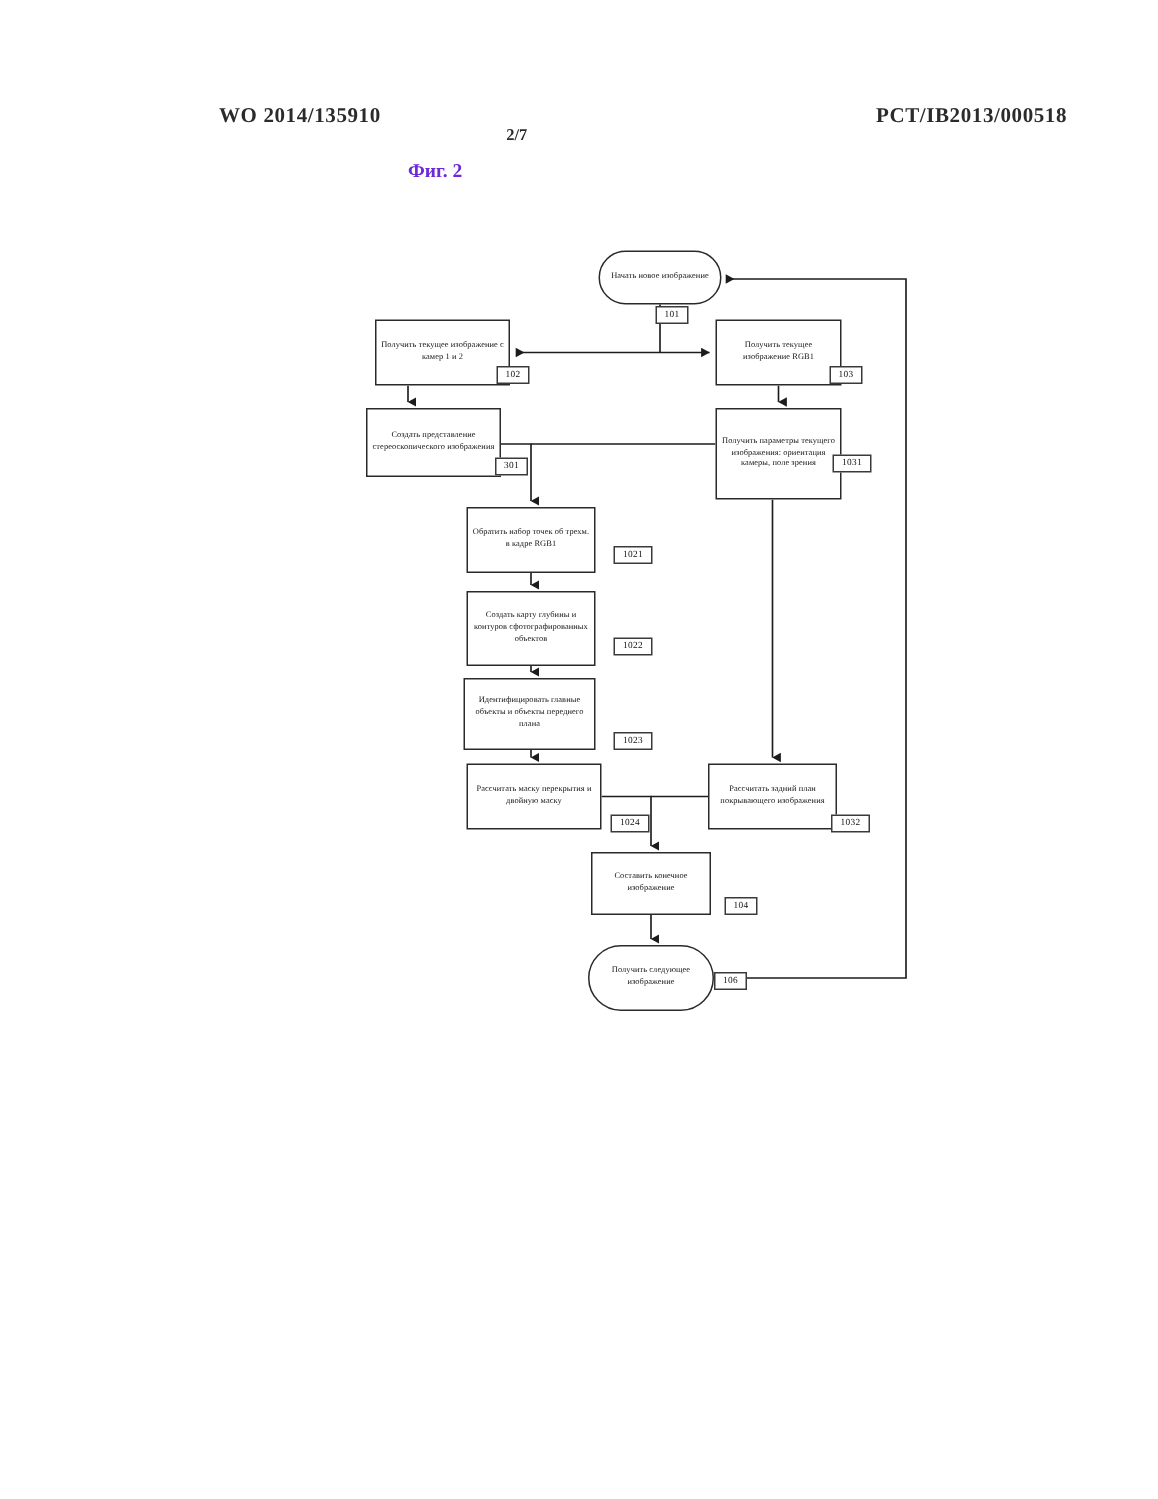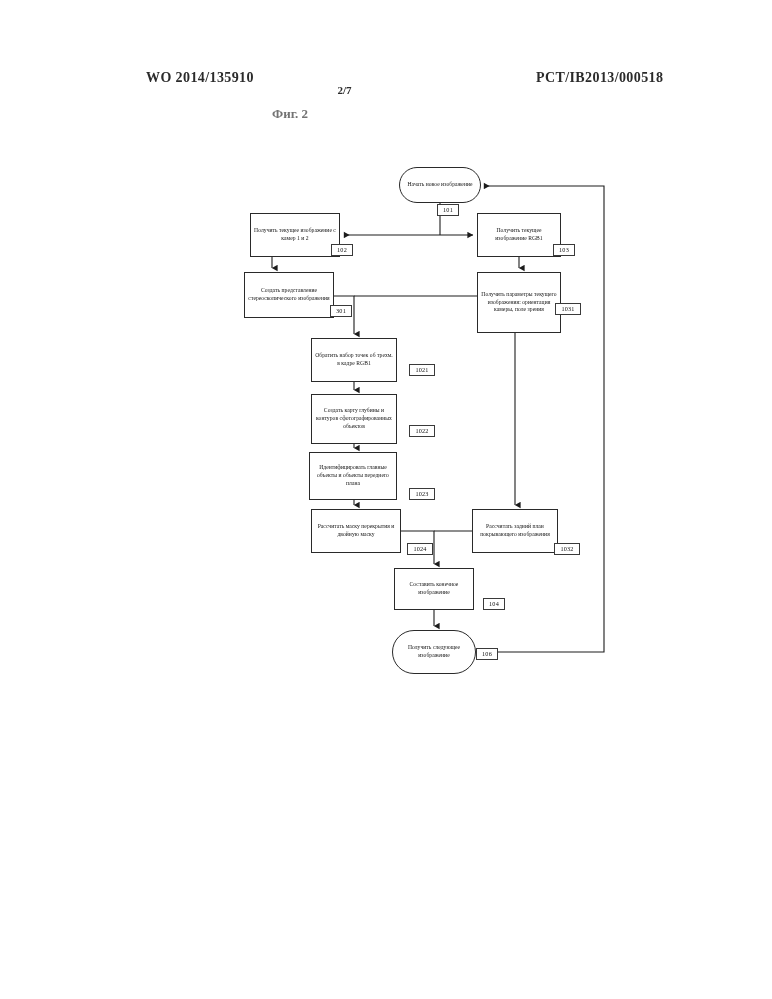--- a/index.html
+++ b/index.html
@@ -21,42 +21,42 @@
     position: absolute;
     top: 70px;
     font-family: "Liberation Serif", serif;
     font-size: 14px;
     font-weight: bold;
     letter-spacing: 0.4px;
     color: #2b2b2b;
     white-space: nowrap;
   }
   #hdr-left  { left: 146px; }
-  #hdr-right { left: 536px; }
+  #hdr-right { left: 584px; }
 
   #page-num {
     position: absolute;
     top: 84px;
     left: 0;
     width: 689px;
     text-align: center;
     font-size: 11px;
     font-weight: bold;
     font-family: "Liberation Serif", serif;
     color: #2b2b2b;
   }
 
   #fig-caption {
     position: absolute;
     top: 106px;
     left: 272px;
     font-size: 13px;
     font-weight: bold;
     font-family: "Liberation Serif", serif;
-    color: #737373;
+    color: #6d28d9;
   }
 
   
   #chart {
     position: absolute;
     left: 0;
     top: 0;
     width: 772px;
     height: 999px;
   }

